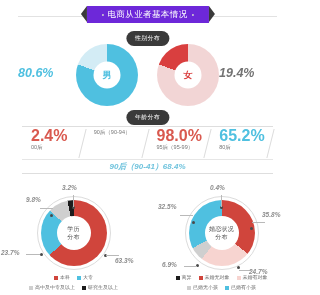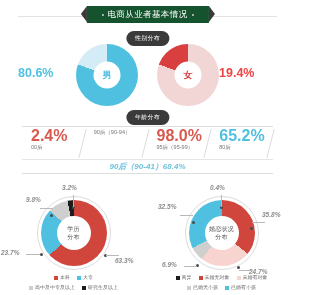--- a/index.html
+++ b/index.html
@@ -10,21 +10,21 @@
     overflow:hidden;
     position:relative;
   }
   .page{position:relative;width:295px;height:295px;}
 
   
   .banner-wrap{position:absolute;top:4px;left:0;width:295px;height:22px;}
   .banner-rule{position:absolute;top:12px;left:18px;width:259px;height:1px;background:#e2e2e2;}
   .ribbon{
     position:absolute;left:50%;top:2px;transform:translateX(-50%);
-    height:17px;background:#14532d;color:#fff;
+    height:17px;background:#6d28d9;color:#fff;
     display:flex;align-items:center;justify-content:center;
     padding:0 11px;box-sizing:border-box;
     font-size:8.5px;letter-spacing:.4px;white-space:nowrap;
   }
   .ribbon:before,.ribbon:after{
     content:"";position:absolute;top:0;width:0;height:0;
     border-top:8.5px solid transparent;border-bottom:8.5px solid transparent;
   }
   .ribbon:before{left:-6px;border-right:6px solid #3a3a3a;}
   .ribbon:after{right:-6px;border-left:6px solid #3a3a3a;}
@@ -51,24 +51,24 @@
   }
   .hole-txt{font-size:9px;font-weight:bold;}
   #donut-male{left:76px;top:0px;width:62px;height:62px;
     background:conic-gradient(from 0deg,#4fc0e0 0deg 290deg,#d3ecf5 290deg 360deg);}
   #donut-male .hole{width:27px;height:27px;}
   #donut-male .hole-txt{color:#4fc0e0;}
   #donut-female{left:157px;top:0px;width:62px;height:62px;
     background:conic-gradient(from 0deg,#f2d5d5 0deg 290deg,#d93f3f 290deg 360deg);}
   #donut-female .hole{width:27px;height:27px;}
   #donut-female .hole-txt{color:#d93f3f;}
-  .gpct{position:absolute;font-size:12.5px;font-weight:bold;
+  .gpct{position:absolute;font-size:12.5px;font-weight:bold;font-style:italic;
     white-space:nowrap;}
   #male-pct{left:18px;top:22px;color:#4fc0e0;}
-  #female-pct{left:219px;top:22px;color:#ef4444;}
+  #female-pct{left:219px;top:22px;color:#737373;}
 
   
   .ageband{position:absolute;top:126px;left:22px;width:251px;height:48px;}
   .age-topline{position:absolute;top:0;left:0;width:251px;height:1px;background:#dedede;}
   .age-midline{position:absolute;top:33px;left:0;width:251px;height:1px;background:#e6e6e6;}
   .age-botline{position:absolute;top:47px;left:0;width:251px;height:1px;background:#dedede;}
   .age-cells{position:absolute;top:2px;left:0;width:251px;height:31px;display:flex;}
   .age-cell{flex:1 1 0;position:relative;padding-left:9px;box-sizing:border-box;}
   .age-cell .apct{font-size:16px;font-weight:bold;line-height:15px;white-space:nowrap;}
   .age-cell .albl{font-size:5.5px;color:#777;line-height:9px;white-space:nowrap;}

